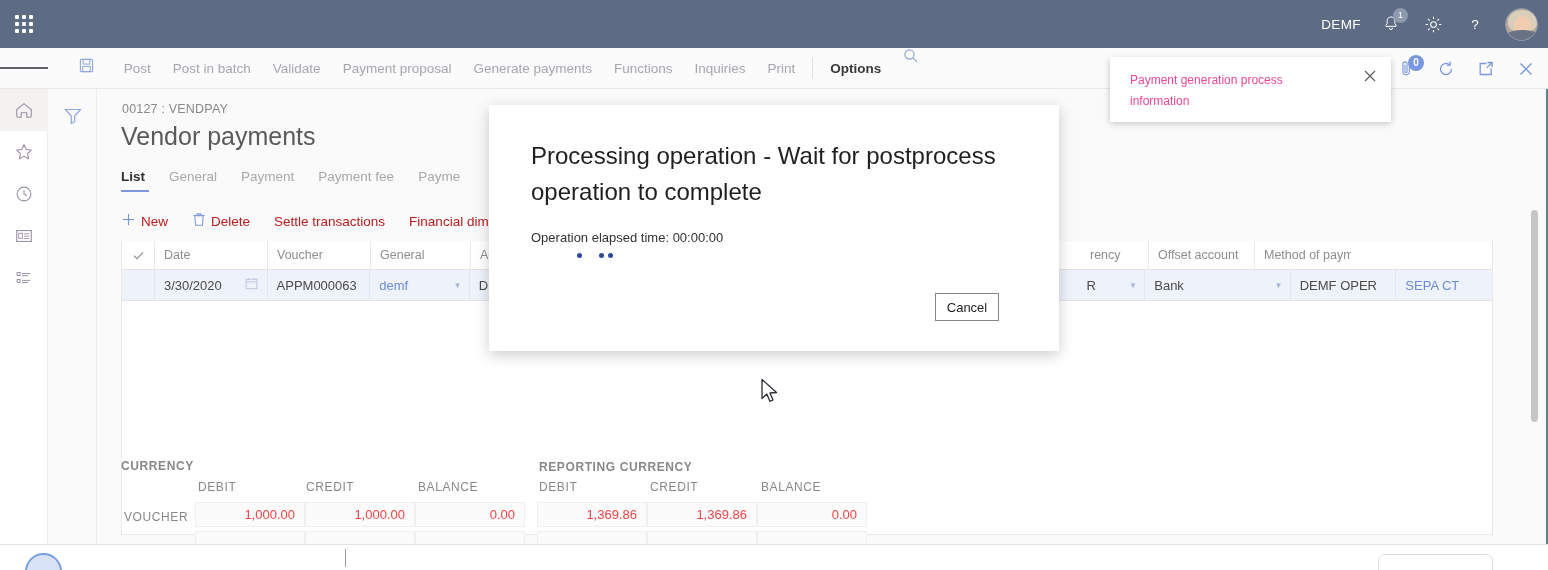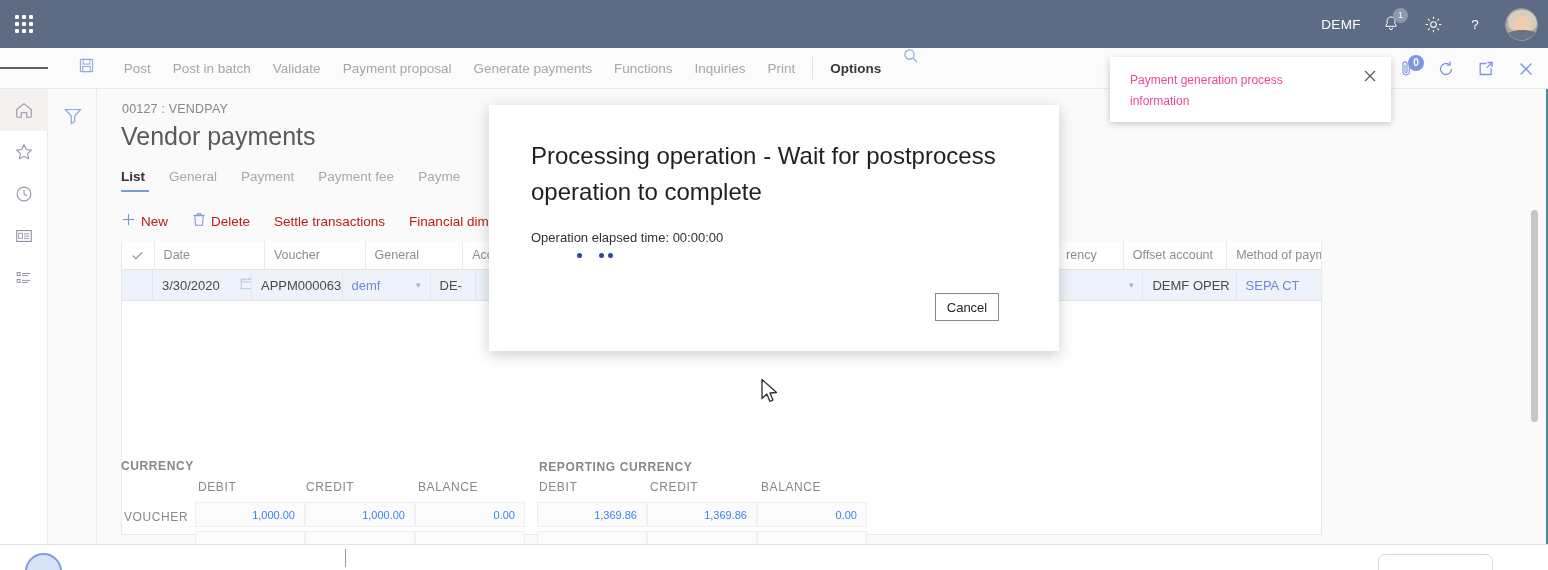--- a/index.html
+++ b/index.html
@@ -92,42 +92,42 @@
     content:""; position:absolute; left:0; bottom:0; width:28px; height:2px; background:#7a97e0;
   }
 
   
   .gridtools { position:absolute; left:24px; top:123px; display:flex; align-items:center; gap:0; }
   .gt-item { display:flex; align-items:center; gap:5px; font-size:13.5px; color:#b91c1c; padding:0 14px 0 0; cursor:pointer; white-space:nowrap; }
   .gt-item:not(:first-child) { padding-left:10px; }
 
   
   .grid {
-    position:absolute; left:24px; top:152px; width:1201px; height:294px;
+    position:absolute; left:24px; top:152px; width:1372px; height:294px;
     background:#ffffff; border:1px solid #ebe9e7; border-top:none;
   }
   .grid-head { display:flex; height:29px; border-bottom:1px solid #e6e4e2; background:#fff; }
   .gcell {
     font-size:12.5px; color:#8d8d8d; display:flex; align-items:center; padding:0 9px;
     border-right:1px solid #edebe9; height:100%; white-space:nowrap; overflow:hidden;
   }
   .grid-row { display:flex; height:31px; background:#eef2fa; border-bottom:1px solid #e6e4e2; }
   .grid-row .gcell { color:#4a4a4a; font-size:13px; border-right:1px solid #e2e6ee;gap:20px; }
   .gcell.link { color:#6e8bd6; }
   .gcell .dd { margin-left:auto; color:#a7b4cf; font-size:9px; }
   .gcell .calicon { margin-left:auto; color:#b9c3d8; }
 
   
   .totals { position:absolute; left:0; top:357px; width:1451px; }
   .tot-label { font-size:12px; color:#8a8886; letter-spacing:.6px; font-weight:bold; }
   .tot-col-head { font-size:12px; color:#8a8886; letter-spacing:.6px; }
   .tot-row-label { font-size:12px; color:#8a8886; letter-spacing:.6px; }
   .tot-field {
     background:#fbfbfb; border:1px solid #f0efef; height:25px; display:flex; align-items:center;
-    justify-content:flex-end; padding-right:9px; font-size:11px; color:#3b82f6;
+    justify-content:flex-end; padding-right:9px; font-size:13px; color:#ef4444;
   }
 
   
   .vscroll { position:absolute; right:10px; top:210px; width:7px; height:212px; background:#c8c6c4; border-radius:4px; }
   .edge-line { position:absolute; right:0; top:89px; width:2px; height:481px; background:#4a8a99; }
 
   
   .notif {
     position:absolute; left:1110px; top:57px; width:281px; height:65px;
     background:#ffffff; box-shadow:0 1.6px 7px rgba(0,0,0,.22); z-index:30;

